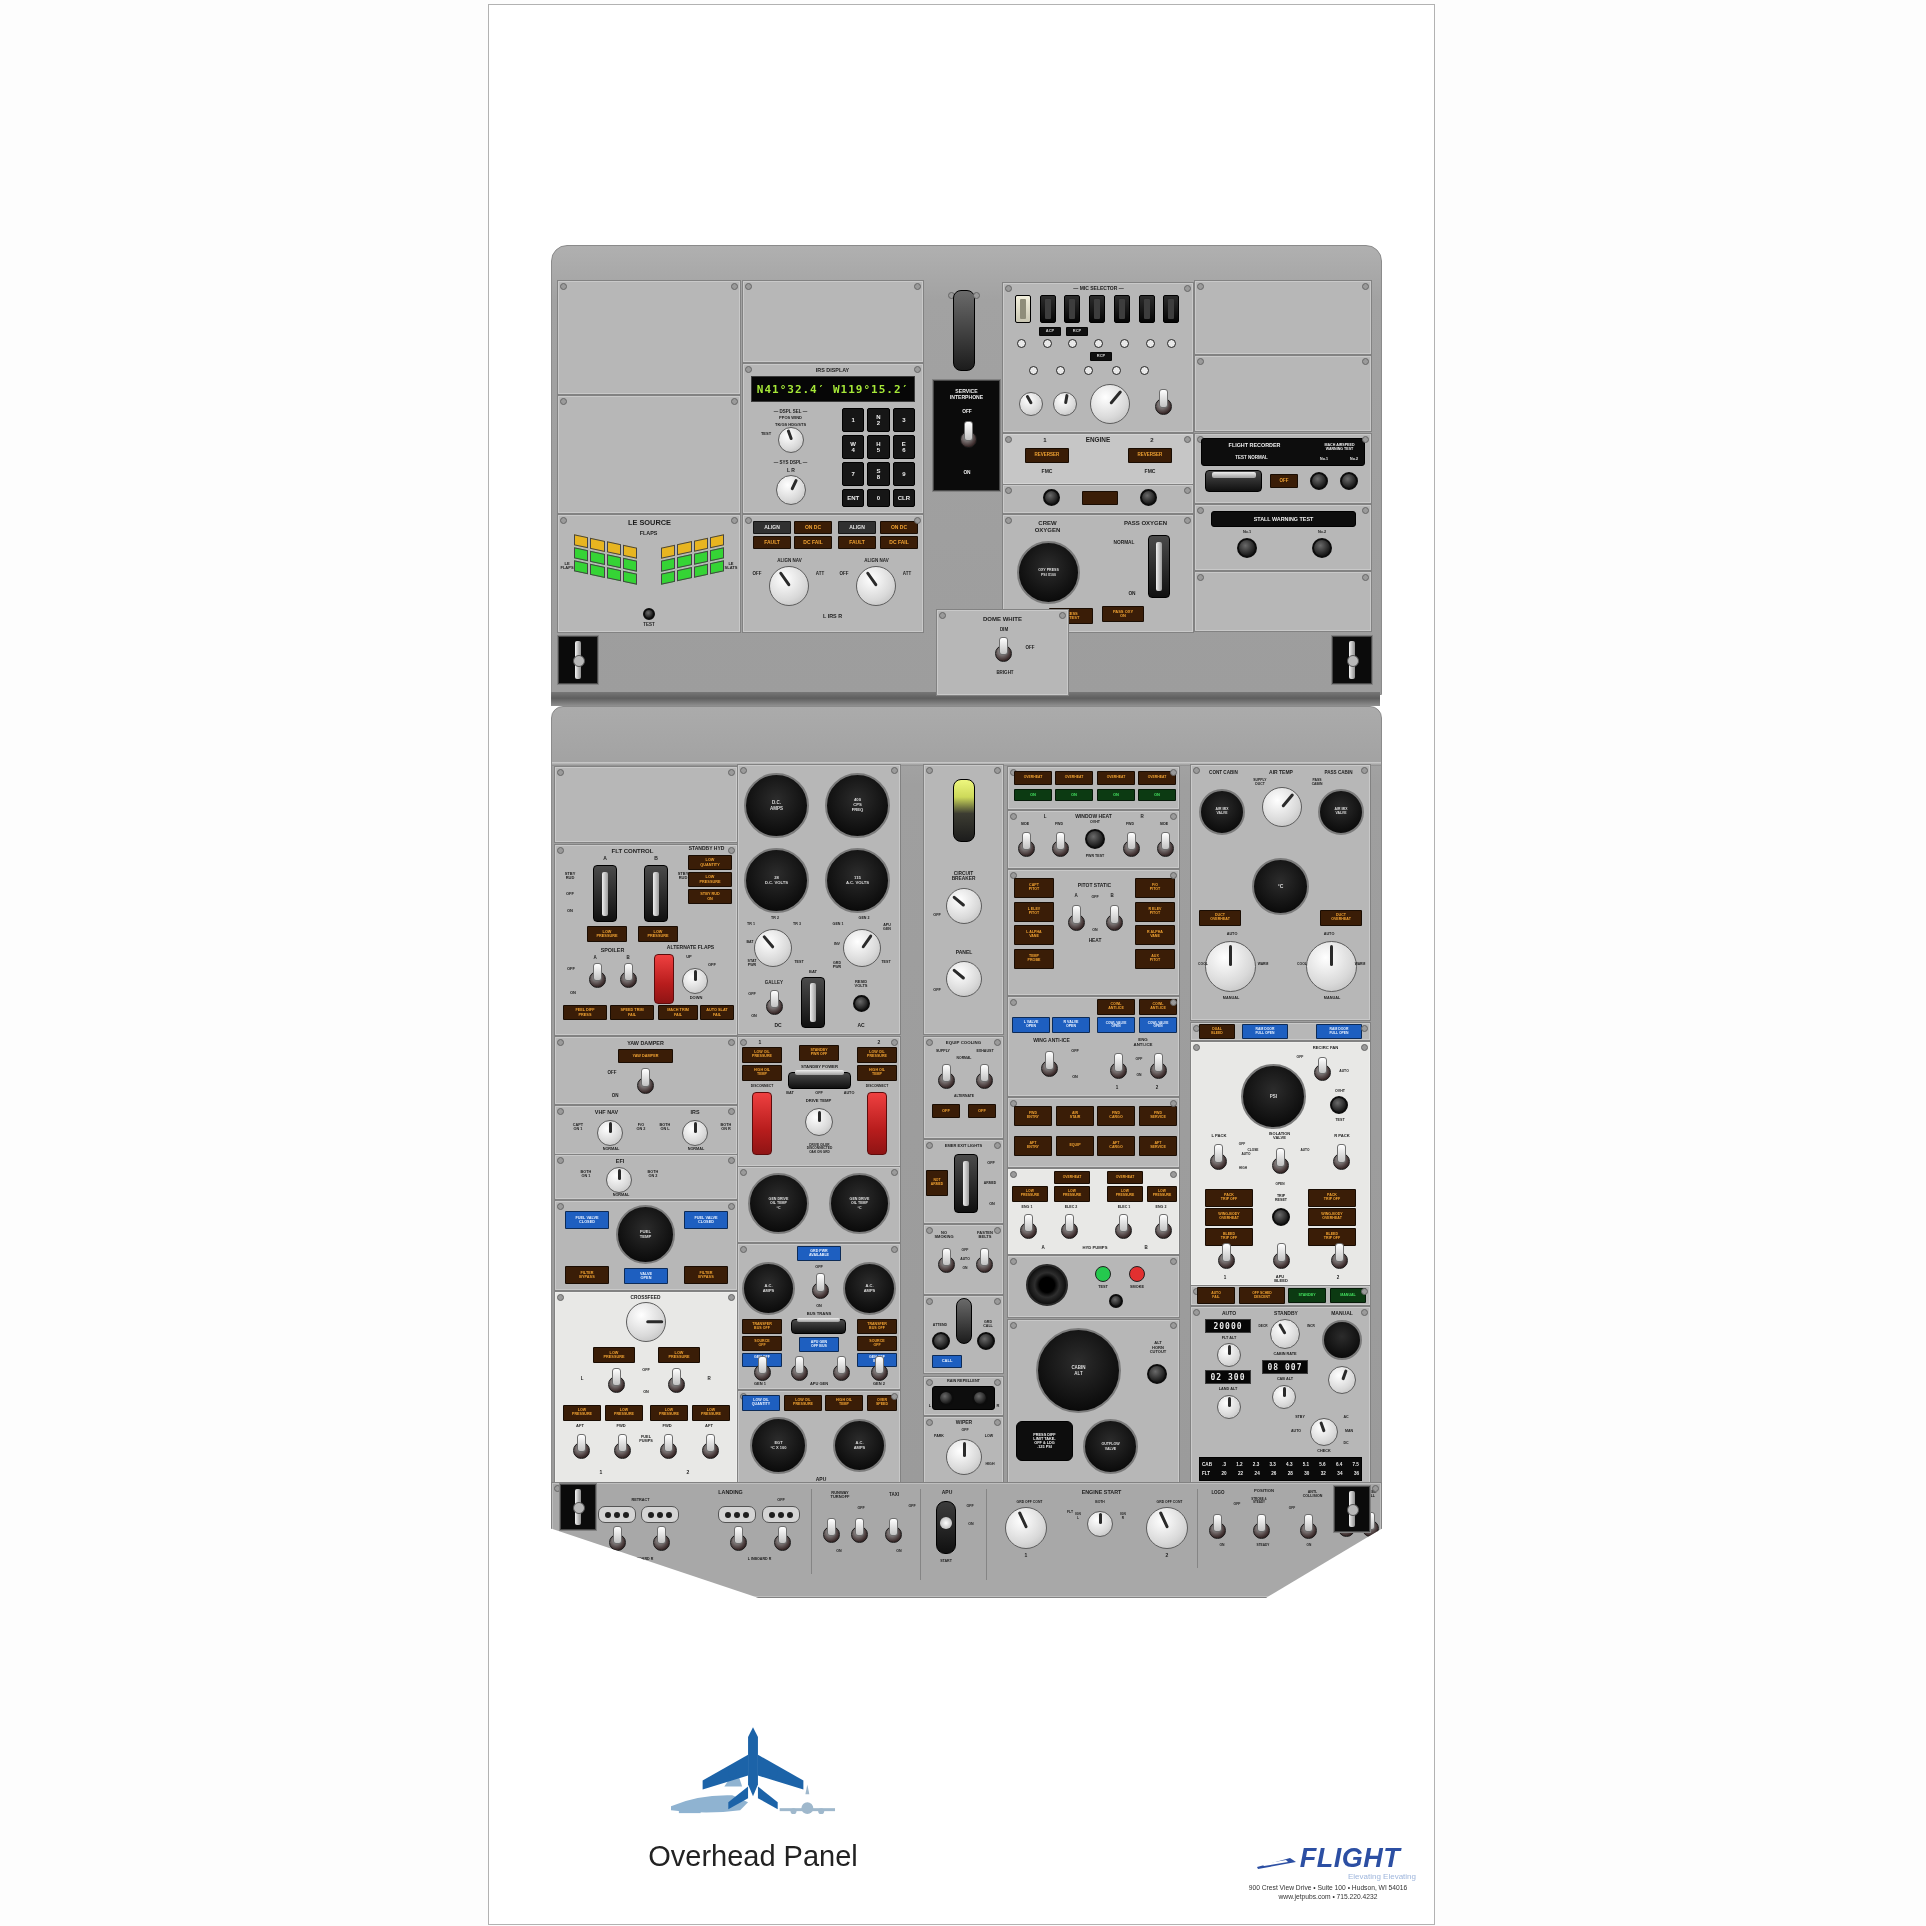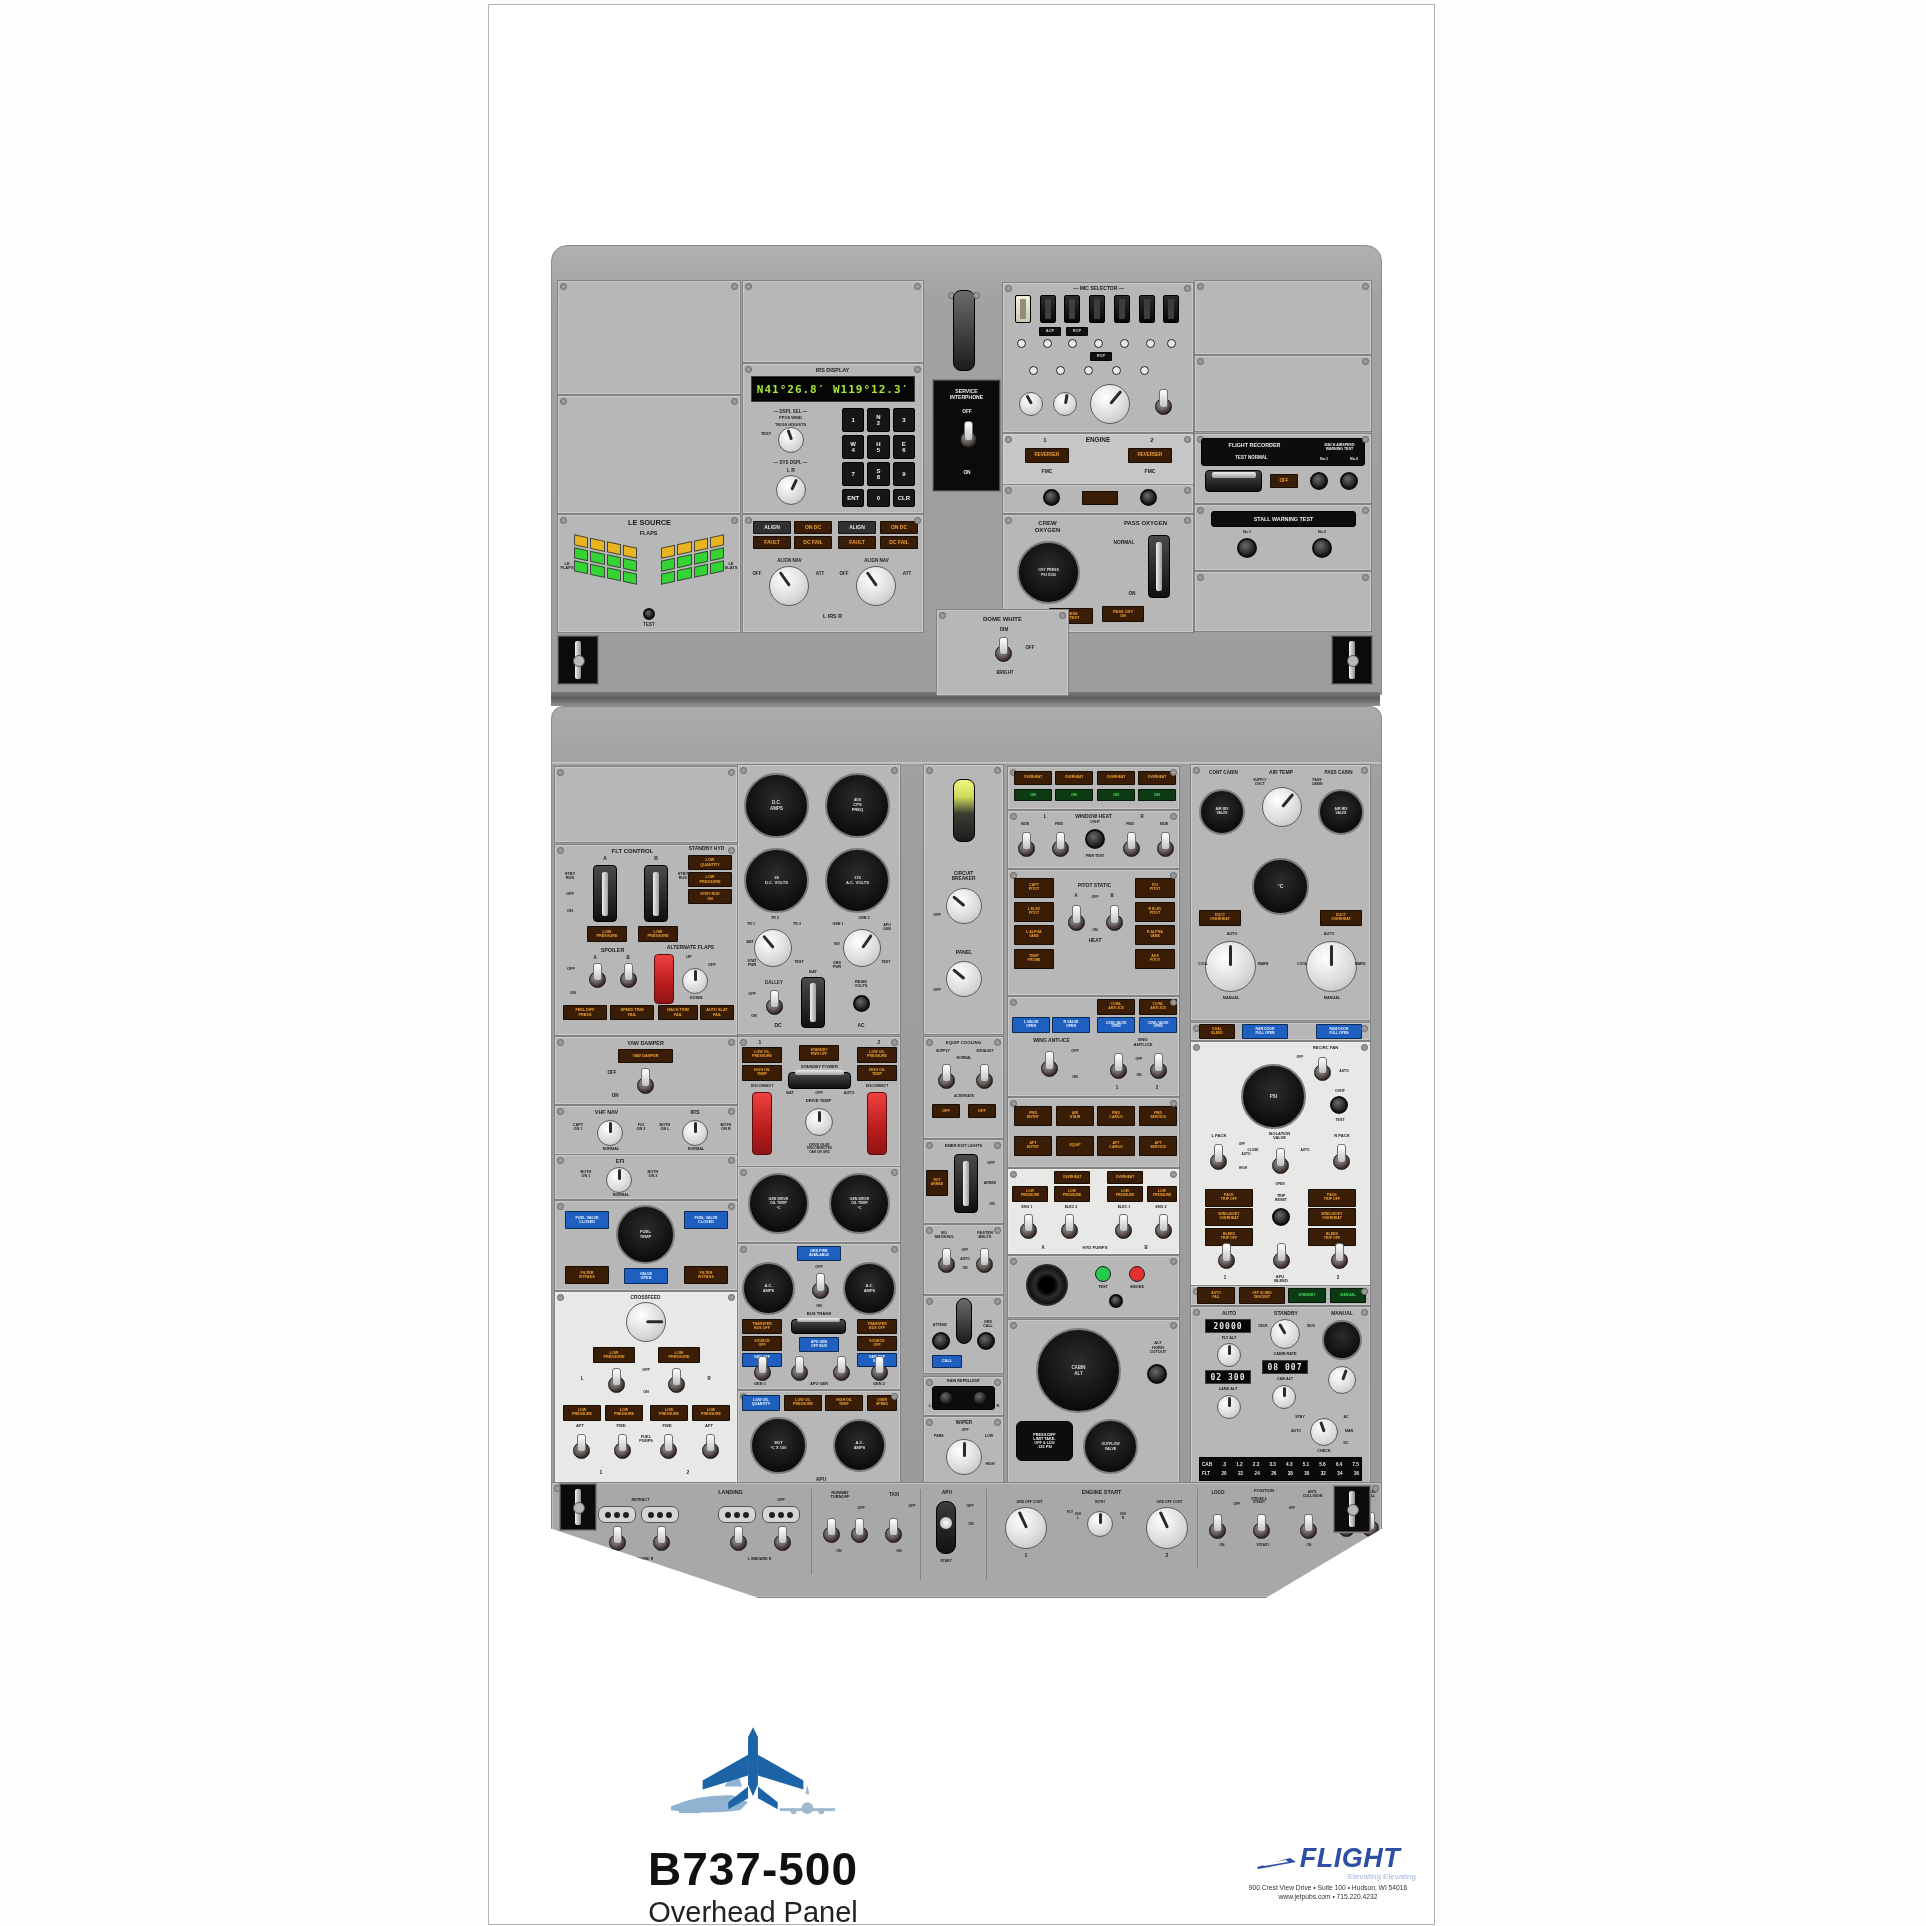--- a/index.html
+++ b/index.html
@@ -112,21 +112,21 @@
         <div class="w lbl" style="left: 1px; top: 44px; width: 16px; height: 14px; position: absolute; font-size: 4px;">LE
 FLAPS</div>
         <div class="w lbl" style="left: 165px; top: 44px; width: 16px; height: 14px; position: absolute; font-size: 4px;">LE
 SLATS</div>
         <div class="w btn" style="left: 85px; top: 93px; width: 12px; height: 12px; position: absolute;"></div>
         <div class="w lbl" style="left: 77px; top: 106px; width: 28px; height: 8px; position: absolute; font-size: 4.5px;">TEST</div>
       </div>
       <div class="pnl" style="left: 742px; top: 280px; width: 180px; height: 81px; position: absolute; background: rgb(183, 183, 183);"></div>
       <div class="pnl" style="left: 742px; top: 363px; width: 180px; height: 149px; position: absolute; background: rgb(183, 183, 183);">
         <div class="w lbl" style="left: 50px; top: 2px; width: 79px; height: 8px; position: absolute; font-size: 5.4px;">IRS DISPLAY</div>
-        <div class="w disp" style="left: 8px; top: 12px; width: 164px; height: 26px; position: absolute; font-size: 11px;">N41°26.8′  W119°12.3′</div>
+        <div class="w disp" style="left: 8px; top: 12px; width: 164px; height: 26px; position: absolute; font-size: 11px;">N41°32.4′  W119°15.2′</div>
         <div class="w lbl" style="left: 16px; top: 44px; width: 63px; height: 7px; position: absolute; font-size: 4.5px;">— DSPL SEL —</div>
         <div class="w lbl" style="left: 20px; top: 51px; width: 55px; height: 7px; position: absolute; font-size: 4px;">PPOS   WIND</div>
         <div class="w lbl" style="left: 6px; top: 58px; width: 83px; height: 7px; position: absolute; font-size: 4px;">TK/GS        HDG/STS</div>
         <div class="w lbl" style="left: 10px; top: 67px; width: 26px; height: 7px; position: absolute; font-size: 4px;">TEST</div>
         <div class="w knob" style="left: 35px; top: 63px; width: 26px; height: 26px; position: absolute;">
           <div class="p" style="transform: rotate(-20deg); transform-origin: 50% 100%;"></div>
         </div>
         <div class="w lbl" style="left: 16px; top: 95px; width: 63px; height: 7px; position: absolute; font-size: 4.5px;">— SYS DSPL —</div>
         <div class="w lbl" style="left: 28px; top: 103px; width: 40px; height: 7px; position: absolute; font-size: 5px;">L      R</div>
         <div class="w knob" style="left: 33px; top: 111px; width: 30px; height: 30px; position: absolute;">
@@ -1245,21 +1245,20 @@
         <ellipse cx="106" cy="47" rx="4" ry="7"></ellipse>
       </g>
       <g fill="#9fb8cc">
         <circle cx="140" cy="84" r="6"></circle>
         <rect x="112" y="84" width="56" height="3"></rect>
         <path d="M138 70 l2 -10 2 10 z"></path>
         <circle cx="126" cy="87" r="3"></circle>
         <circle cx="154" cy="87" r="3"></circle>
       </g>
     </svg>
-    <div class="b-title">B737-500</div>
     <div class="b-sub">Overhead Panel</div>
     
   </div>
 
   <div class="jp">
     <div>
       <svg width="44" height="18" viewBox="0 0 44 18" style="vertical-align:middle">
         <path d="M1 13 L34 4 40 8 2 15 z" fill="#2c4fa3"></path>
         <path d="M6 10 L30 6 32 8 8 12 z" fill="#ffffff"></path>
       </svg><span class="jp-name">FLIGHT</span>

